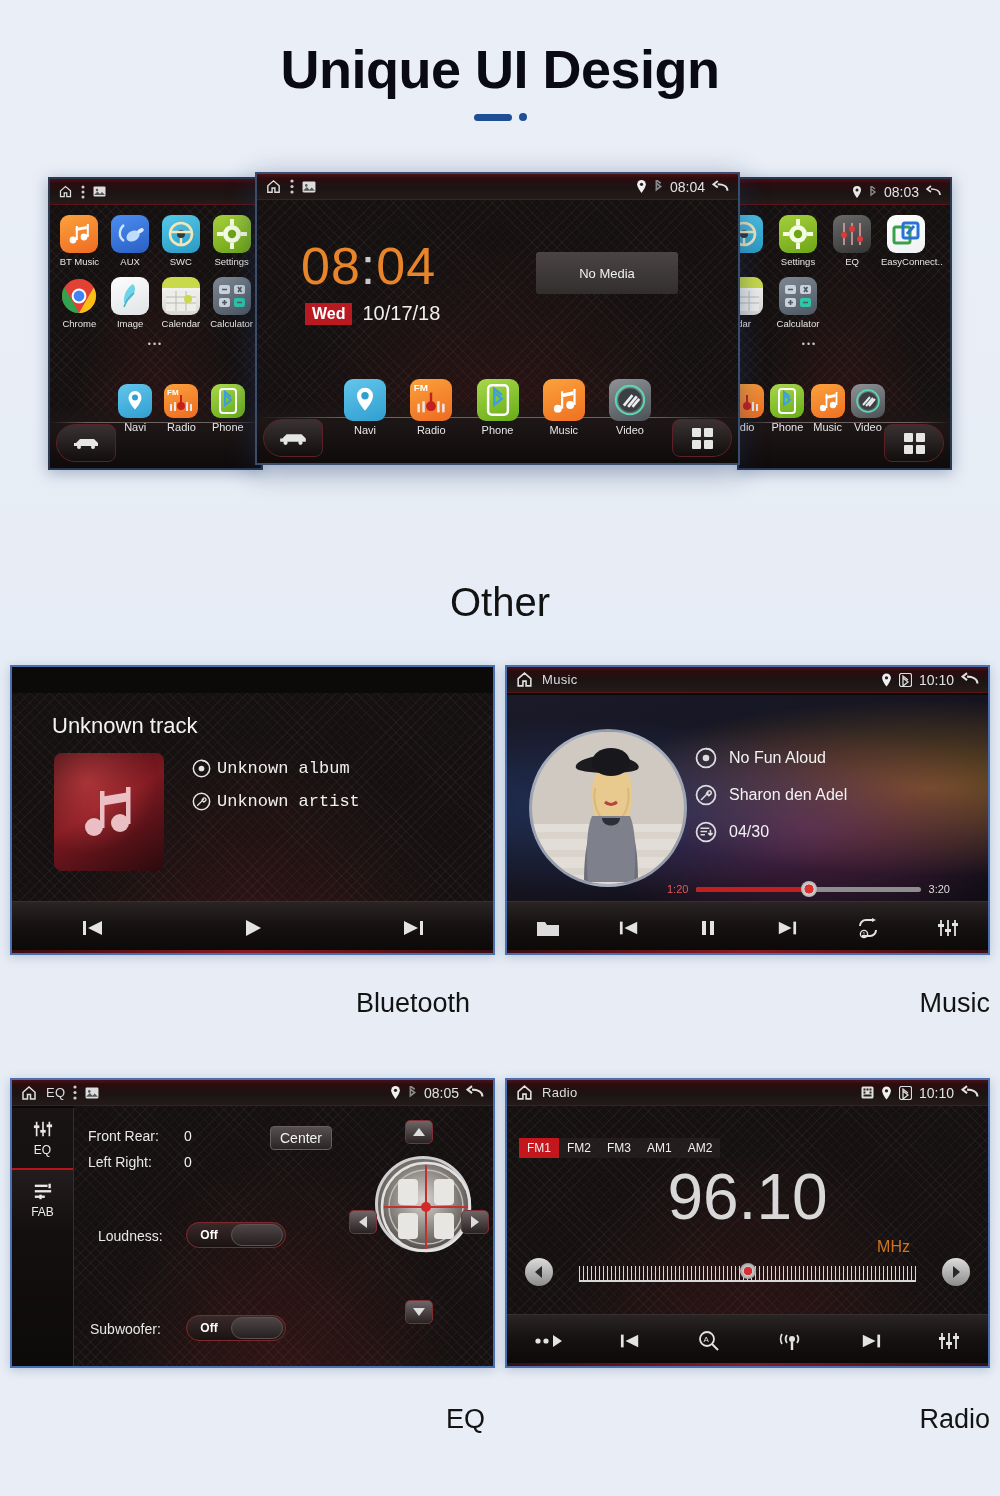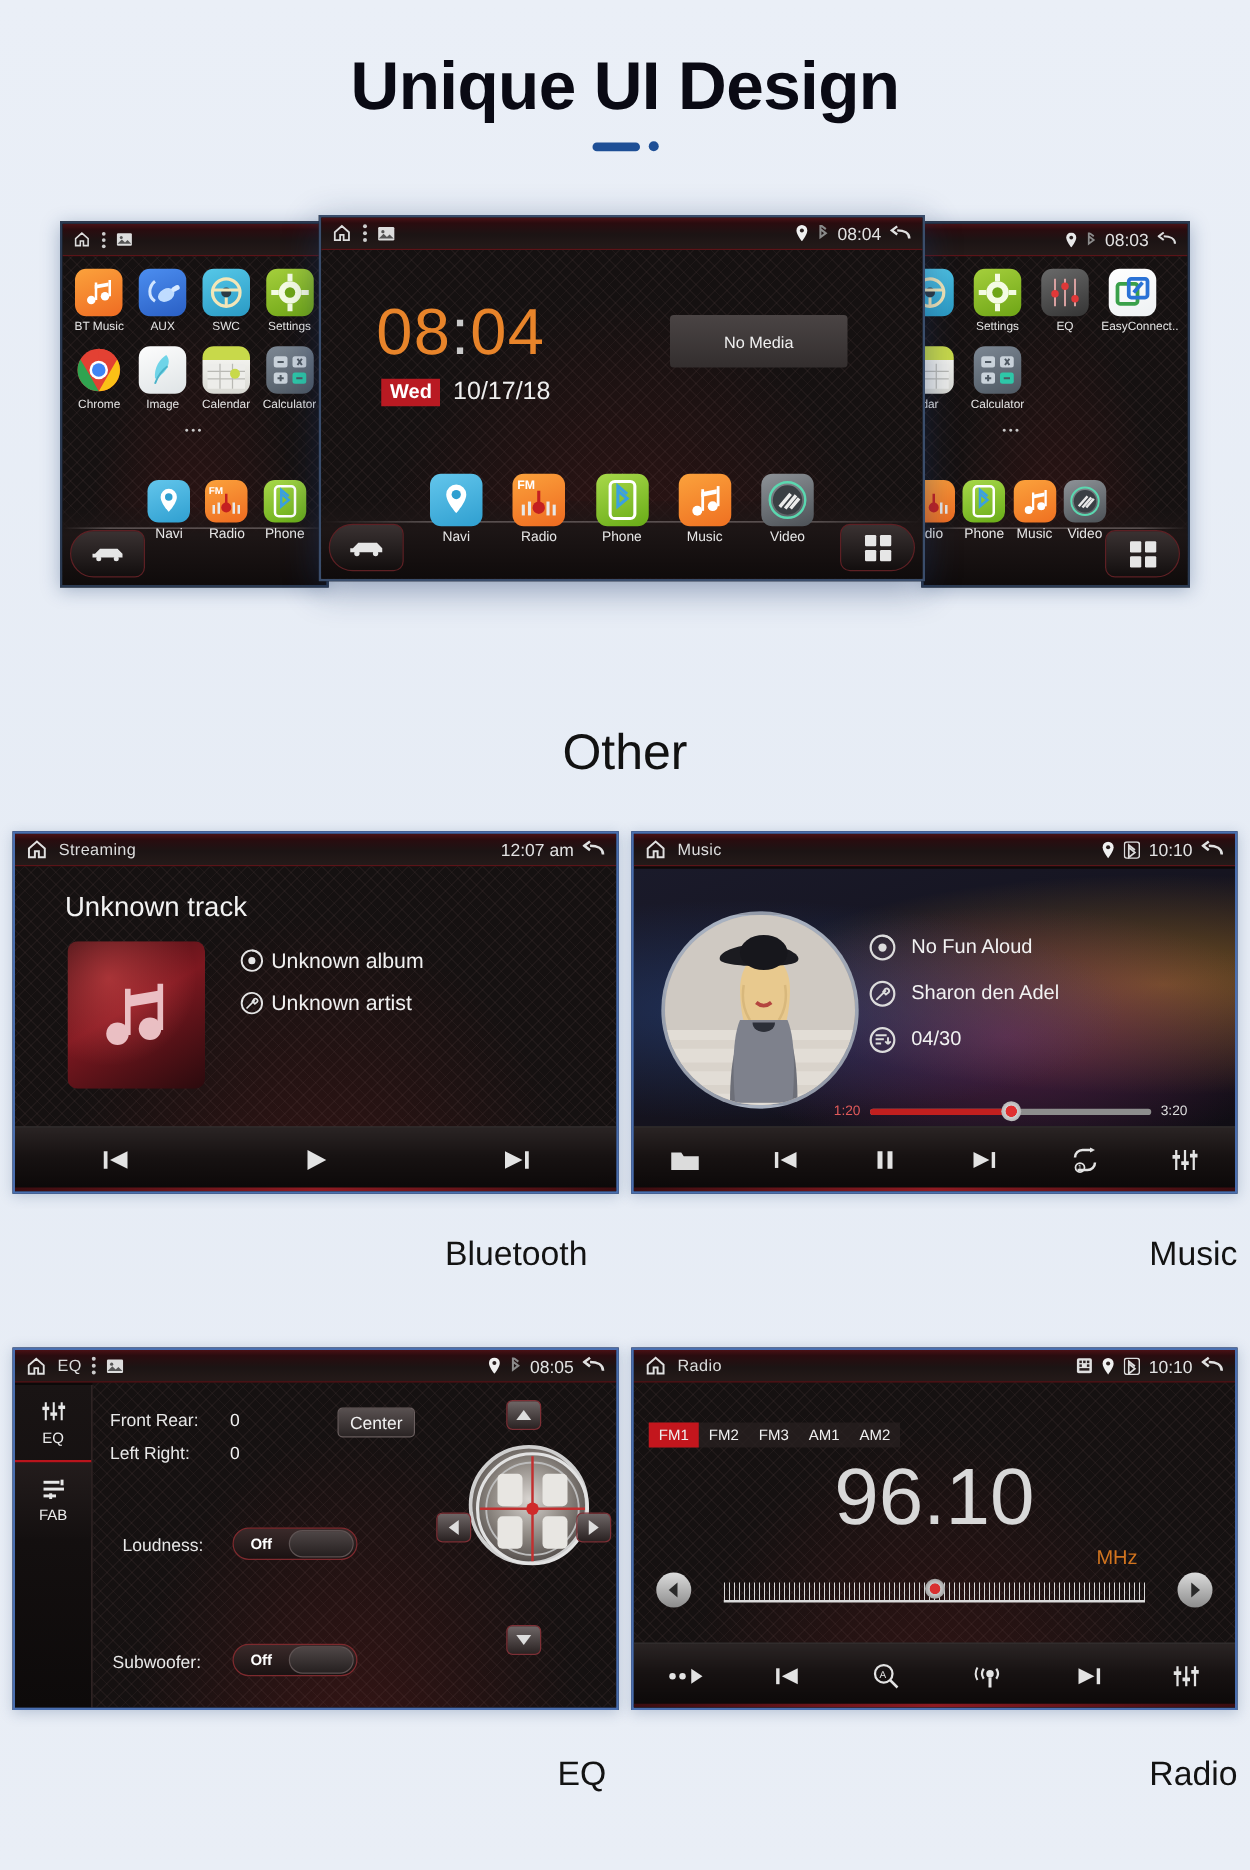--- a/index.html
+++ b/index.html
@@ -176,21 +176,21 @@
   .bt-track { position: absolute; left: 40px; top: 46px; color: #f2f2f2; font-size: 22px; }
   .bt-art {
     position: absolute; left: 42px; top: 86px; width: 110px; height: 118px;
     border-radius: 8px;
     background:
       radial-gradient(circle at 30% 25%, rgba(255,90,90,.45), transparent 60%),
       linear-gradient(150deg, #3a0f13 0%, #7d1820 45%, #2a0a0d 100%);
     display:flex; align-items:center; justify-content:center;
   }
   .bt-meta { position: absolute; left: 180px; top: 92px; }
-  .bt-line { display: flex; align-items: flex-start; gap: 6px; color: #f0f0f0; font-size: 17px; margin-bottom: 14px; }
+  .bt-line { display: flex; align-items: flex-start; gap: 6px; color: #f0f0f0; font-size: 17px; margin-bottom: 14px; font-family: Liberation Mono, monospace; }
 
   
   .mu-bg {
     position: absolute; inset: 28px 0 52px 0;
     background:
       radial-gradient(ellipse at 18% 55%, rgba(40,70,130,.55), transparent 55%),
       radial-gradient(ellipse at 62% 65%, rgba(150,50,120,.45), transparent 55%),
       radial-gradient(ellipse at 88% 45%, rgba(190,130,40,.55), transparent 55%),
       linear-gradient(160deg,#1a1a2a,#100d14);
   }
@@ -764,36 +764,20 @@
             <b></b>
           </div>
       </div>
     </div>
   </div>
 </div>
 
 <div class="section-title">Other</div>
 
 <div class="panel p-bt">
-  <div class="statusbar">
-    <span class="ico">
-      <svg width="19" height="19" viewBox="0 0 24 24">
-          <path d="M4 11 12 4l8 7v9h-6v-6h-4v6H4z" fill="none" stroke="#e0e0e0" stroke-width="2"></path>
-        </svg>
-    </span>
-    <span class="sb-title">Streaming</span>
-    <div class="sb-right">
-      <span class="sb-time">12:07 am</span>
-      <span class="ico">
-        <svg width="19" height="15" viewBox="0 0 16 13">
-            <path d="M14 10c0-4-4-6-9-6M5 1L1 4l4 3" fill="none" stroke="#e0e0e0" stroke-width="1.8"></path>
-          </svg>
-      </span>
-    </div>
-  </div>
   <div class="carbon"></div>
 
   <div class="bt-track">Unknown track</div>
   <div class="bt-art">
     <svg width="74" height="74" viewBox="0 0 74 74">
       <g fill="#f0c8cc" opacity=".95">
         <circle cx="22" cy="52" r="9"></circle>
           <circle cx="48" cy="48" r="9"></circle>
         <rect x="28" y="16" width="4.5" height="37"></rect>
           <rect x="54" y="12" width="4.5" height="37"></rect>

